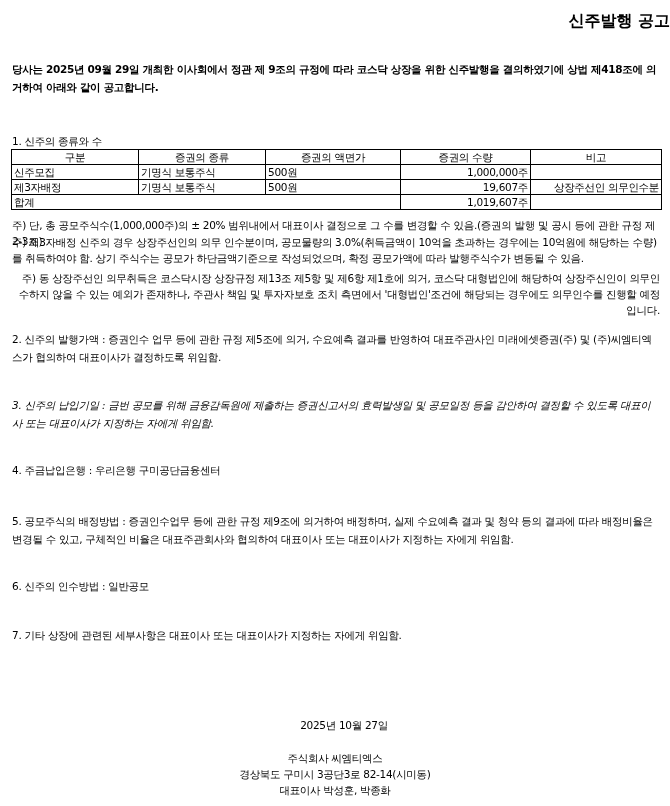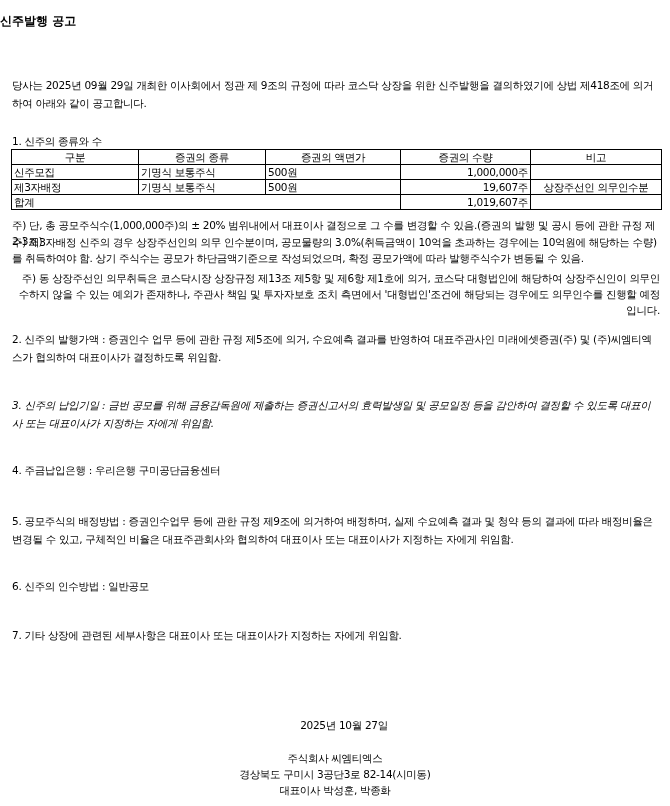--- a/index.html
+++ b/index.html
@@ -16,33 +16,33 @@
       color: #000000;
       font-size: 10.5px;
       line-height: 16px;
       letter-spacing: -0.3px;
     }
     .title {
       position: absolute;
       left: 0;
       top: 10px;
       width: 670px;
-      text-align: left;
-      font-size: 12px;
+      text-align: right;
+      font-size: 16px;
       font-weight: bold;
       letter-spacing: 0px;
       line-height: 22px;
     }
     .para {
       position: absolute;
       left: 12px;
       width: 648px;
       margin: 0;
     }
-    .intro { top: 76px; line-height: 18px; }
+    .intro { top: 60px; line-height: 18px; font-weight: bold; }
     .sec1-label { top: 133px; }
     table.shares {
       position: absolute;
       left: 11px;
       top: 149px;
       width: 650px;
       border-collapse: collapse;
       table-layout: fixed;
       font-size: 10.5px;
     }
@@ -51,21 +51,21 @@
       height: 14px;
       padding: 0 2px;
       line-height: 14px;
       font-weight: normal;
       white-space: nowrap;
       overflow: hidden;
     }
     table.shares th { text-align: center; }
     .c { text-align: left; }
     .r { text-align: right; }
-    .l { text-align: center; }
+    .l { text-align: right; }
     .note1 { top: 217px; line-height: 16px; }
     .note2 { top: 234px; line-height: 16px; }
     .note3 { top: 270px; line-height: 16px; text-align: right; }
     .sec2 { top: 330px; line-height: 18px; }
     .sec3 { top: 396px; line-height: 18px; font-style: italic; }
     .sec4 { top: 462px; }
     .sec5 { top: 512px; line-height: 18px; }
     .sec6 { top: 578px; }
     .sec7 { top: 627px; }
     .footer {

